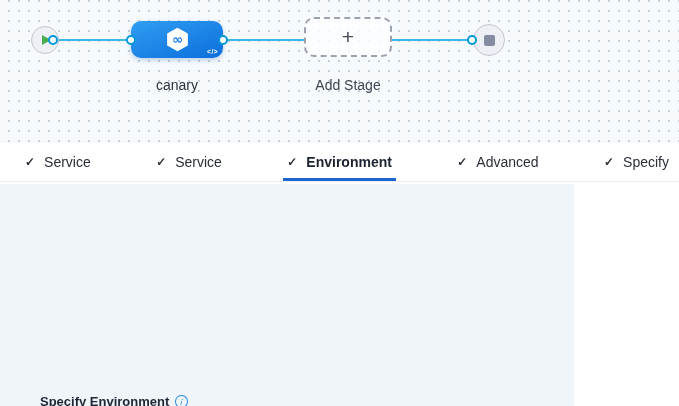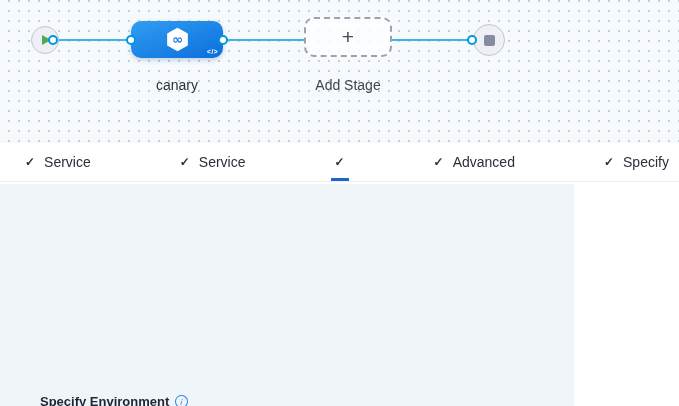--- a/index.html
+++ b/index.html
@@ -93,20 +93,21 @@
     <div class="tab">
       <span class="check">✓</span>
       <span>Service</span>
     </div>
     <div class="tab">
       <span class="check">✓</span>
       <span>Service</span>
     </div>
     <div class="tab active">
       <span class="check">✓</span>
+      <span>Environment</span>
     </div>
     <div class="tab">
       <span class="check">✓</span>
       <span>Advanced</span>
     </div>
     <div class="tab">
       <span class="check">✓</span>
       <span>Specify</span>
     </div>
   </div>

